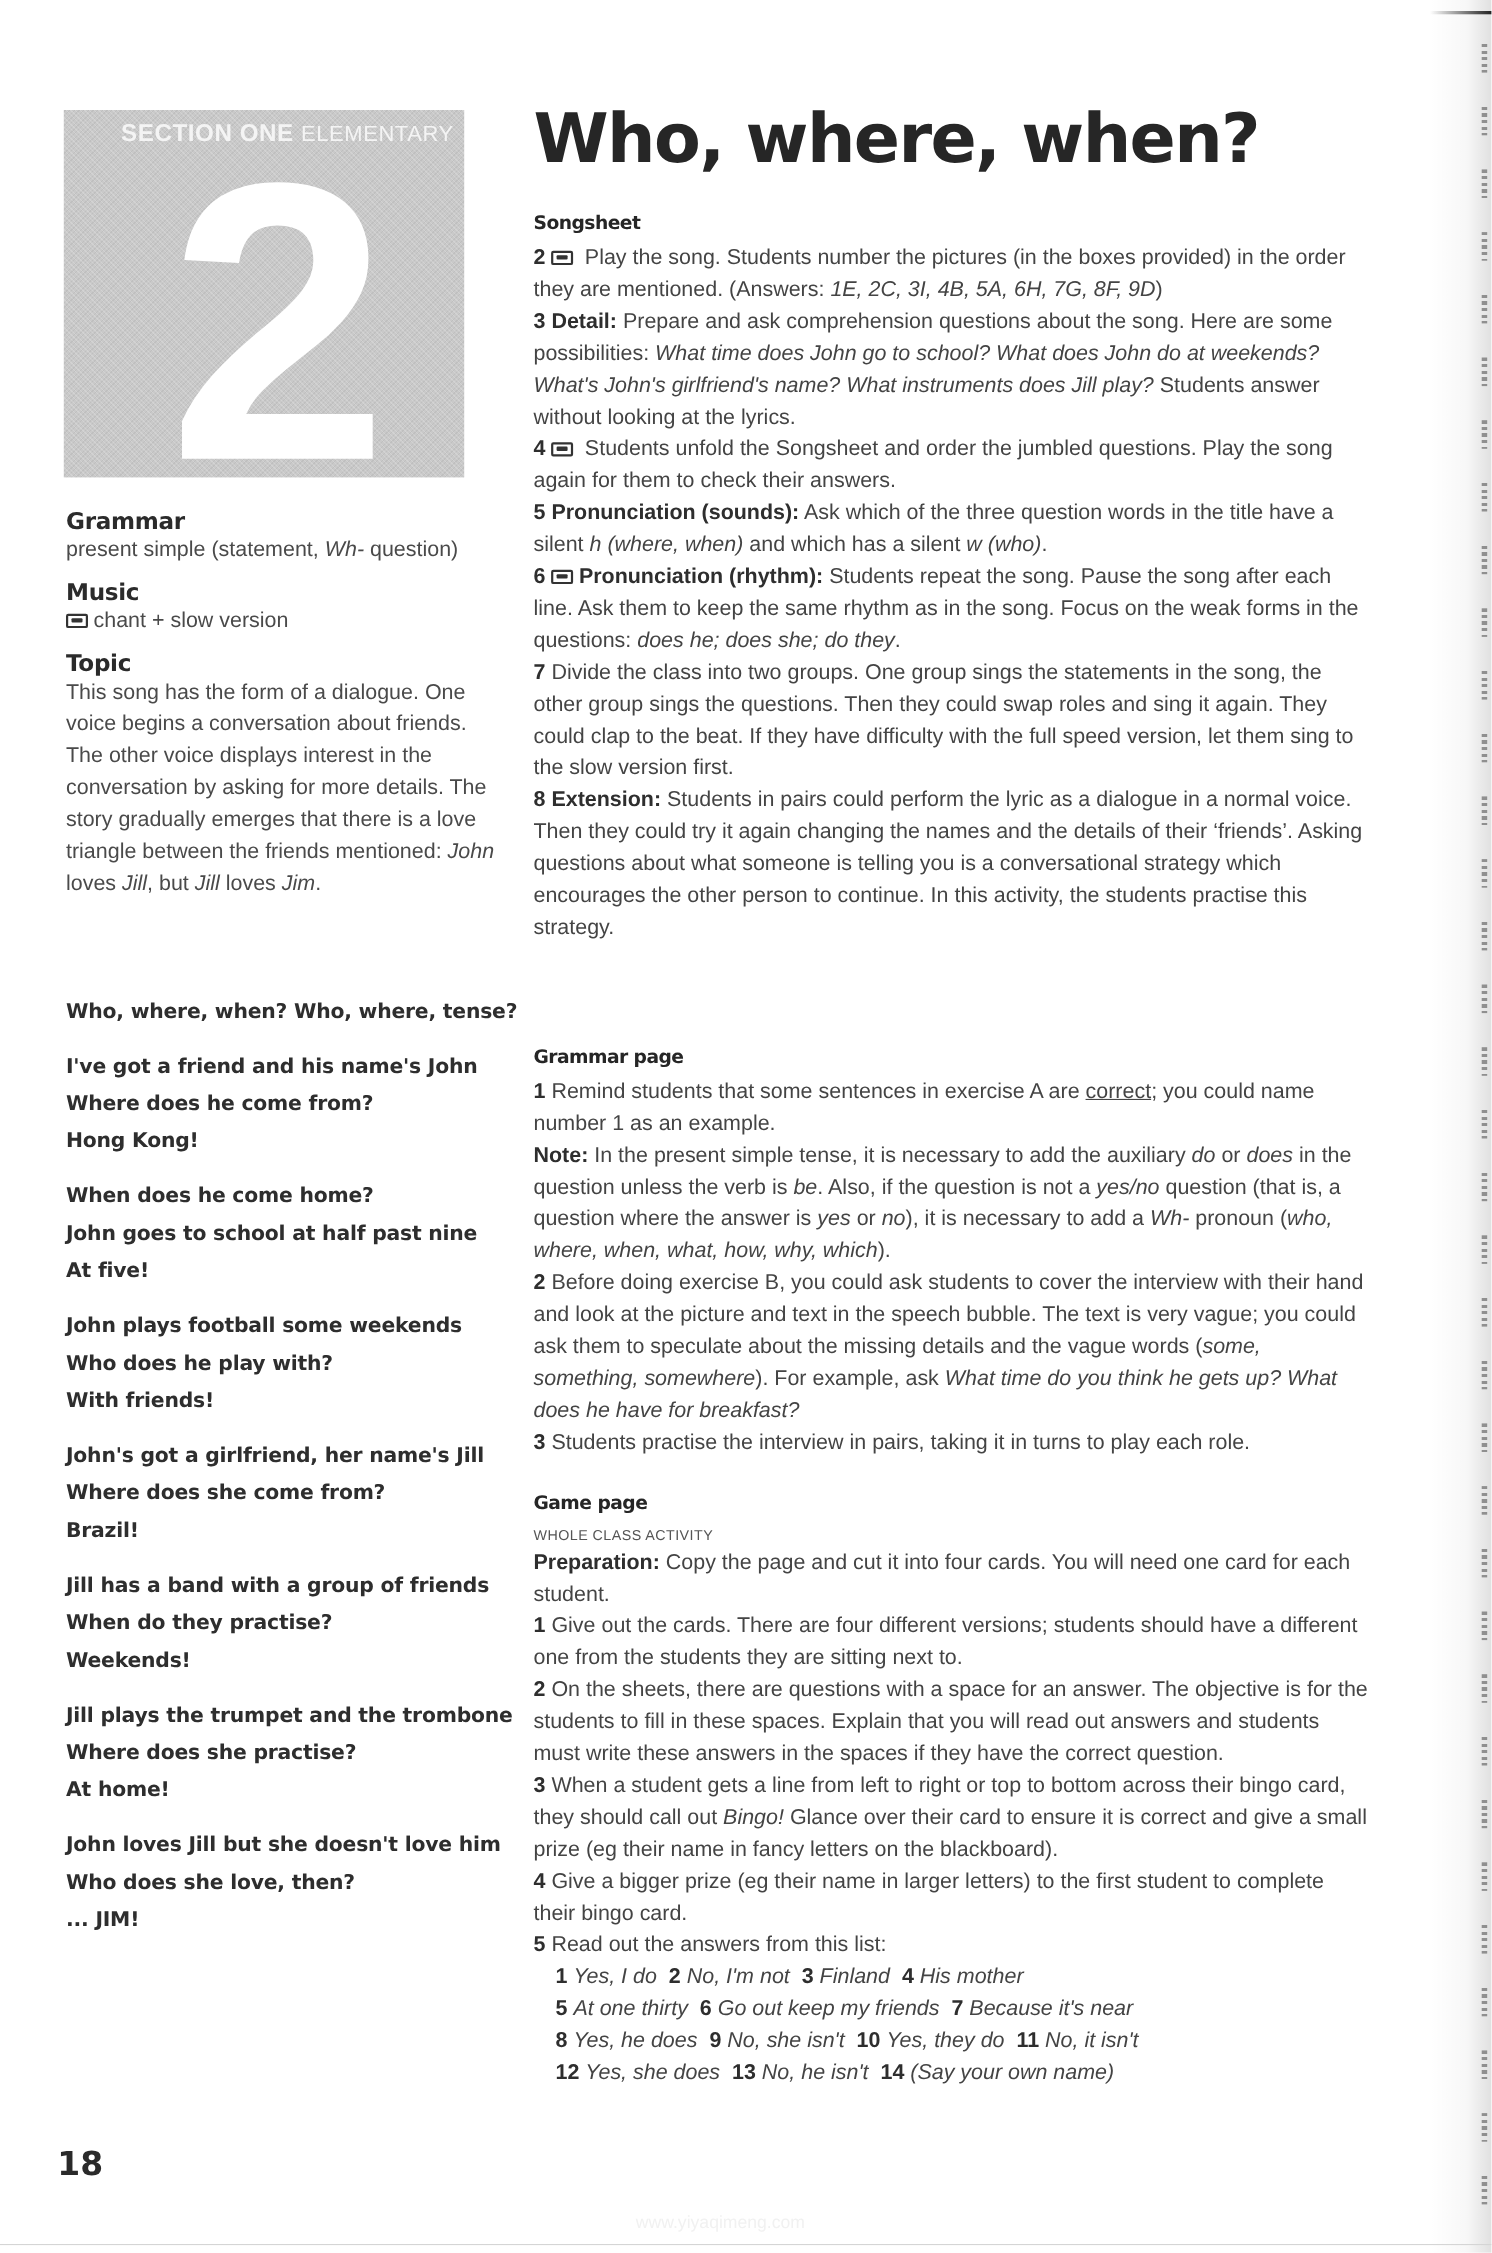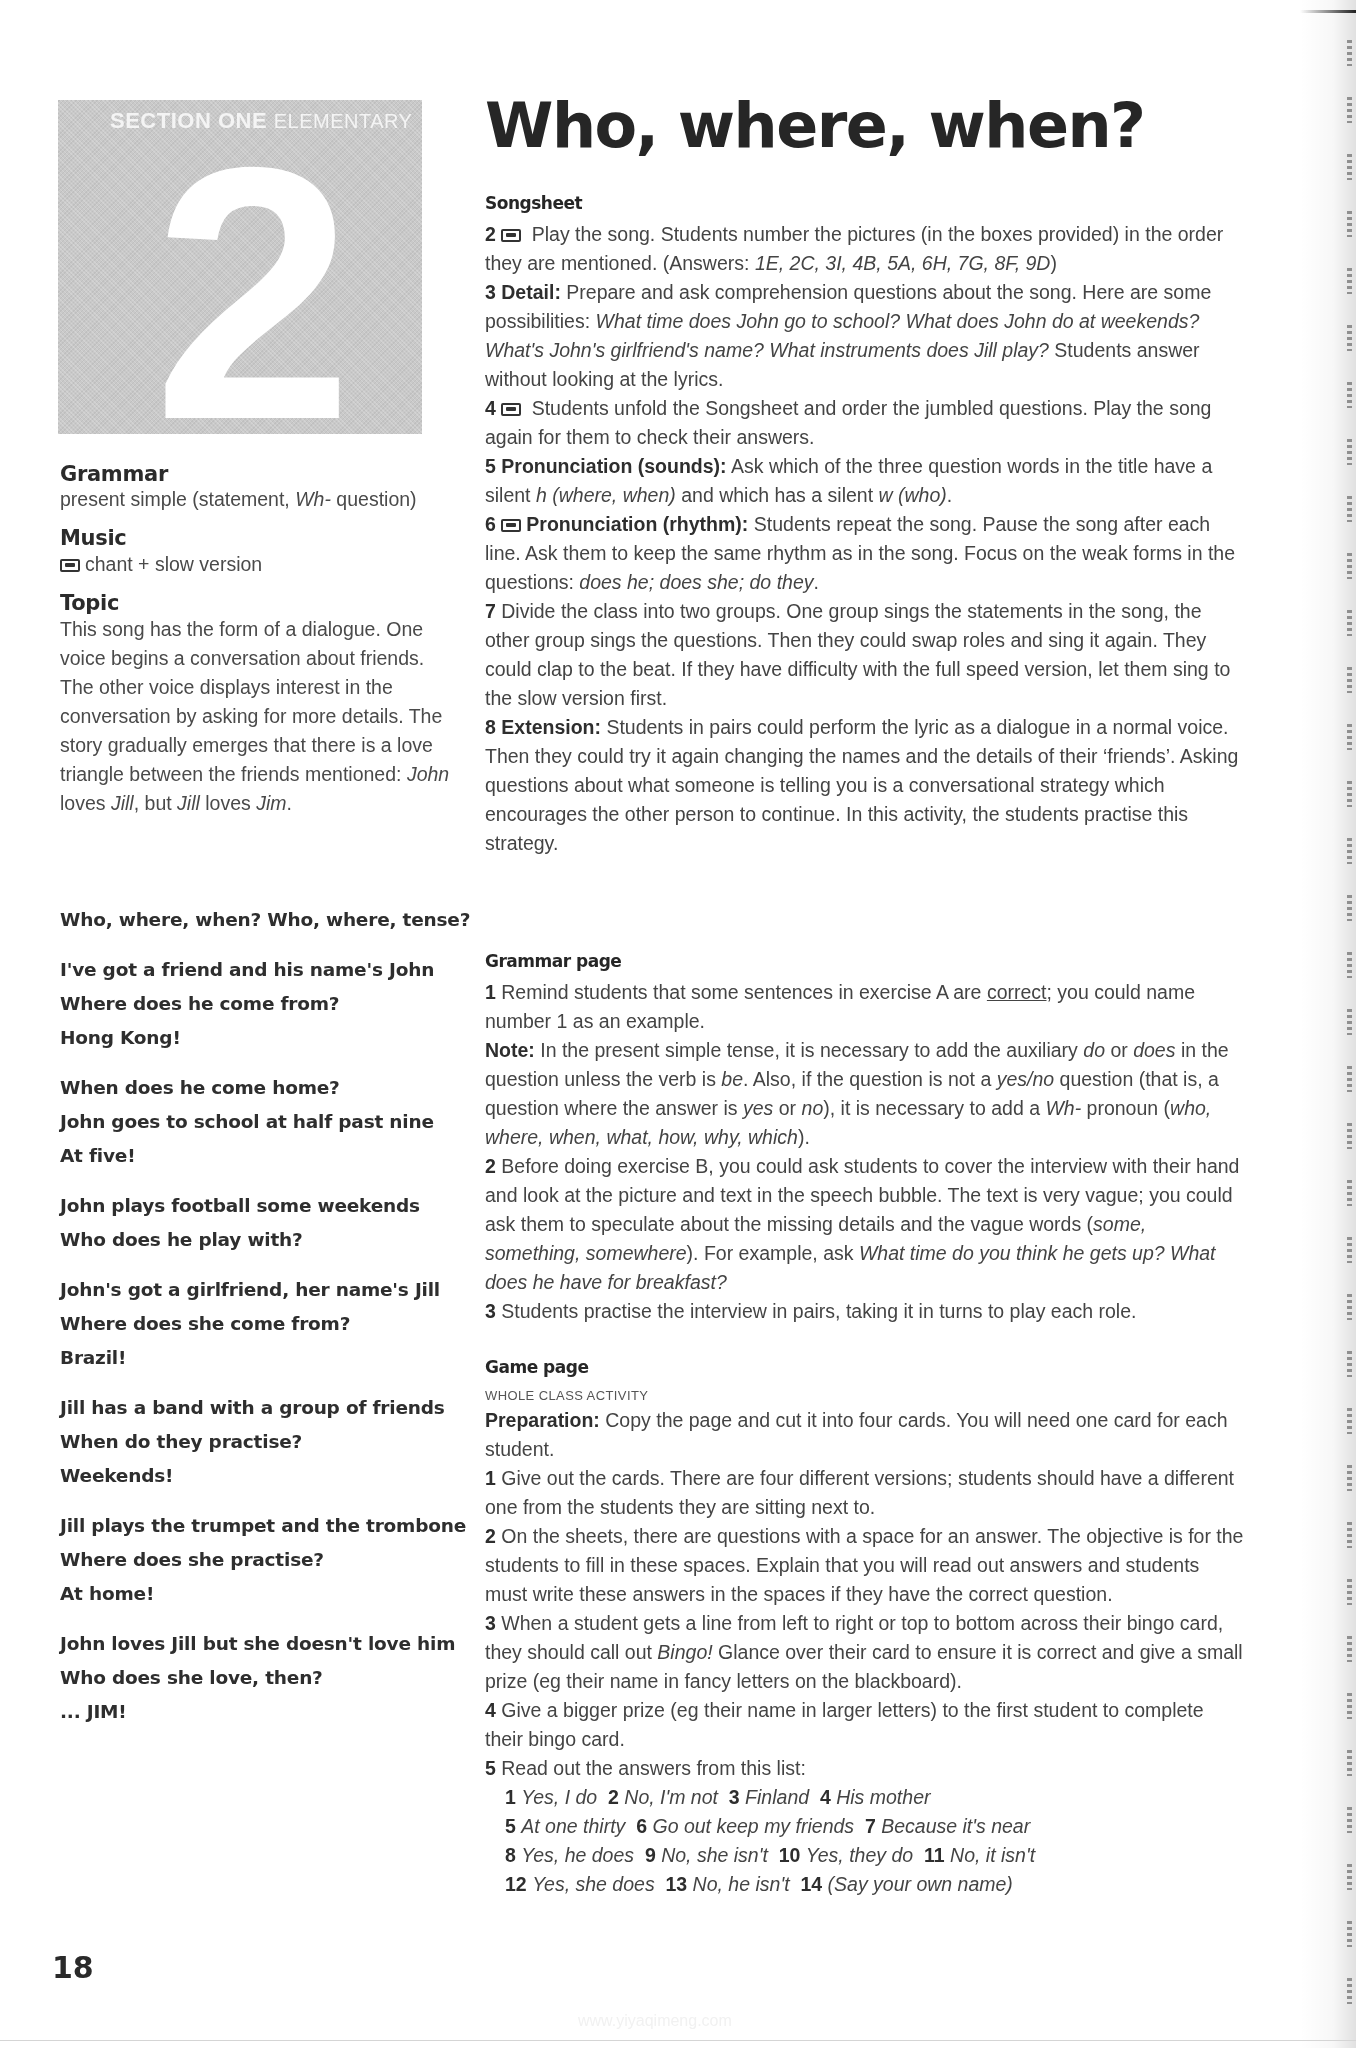--- a/index.html
+++ b/index.html
@@ -124,20 +124,21 @@
     <div class="lyric">Hong Kong!</div>
   </div>
   <div class="stanza">
     <div class="lyric">When does he come home?</div>
     <div class="lyric">John goes to school at half past nine</div>
     <div class="lyric">At five!</div>
   </div>
   <div class="stanza">
     <div class="lyric">John plays football some weekends</div>
     <div class="lyric">Who does he play with?</div>
+    <div class="lyric">With friends!</div>
   </div>
   <div class="stanza">
     <div class="lyric">John's got a girlfriend, her name's Jill</div>
     <div class="lyric">Where does she come from?</div>
     <div class="lyric">Brazil!</div>
   </div>
   <div class="stanza">
     <div class="lyric">Jill has a band with a group of friends</div>
     <div class="lyric">When do they practise?</div>
     <div class="lyric">Weekends!</div>

